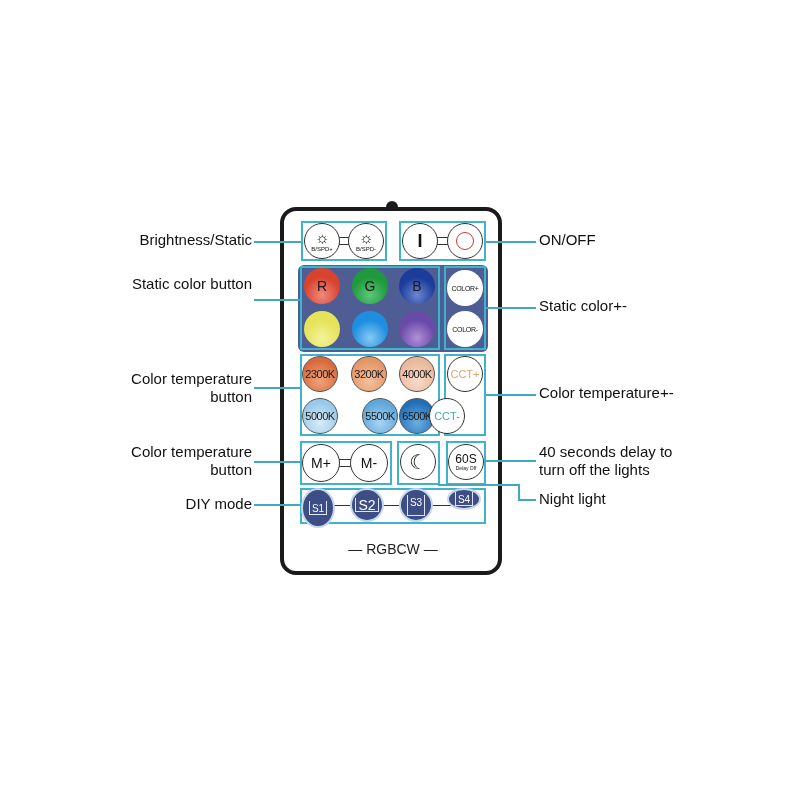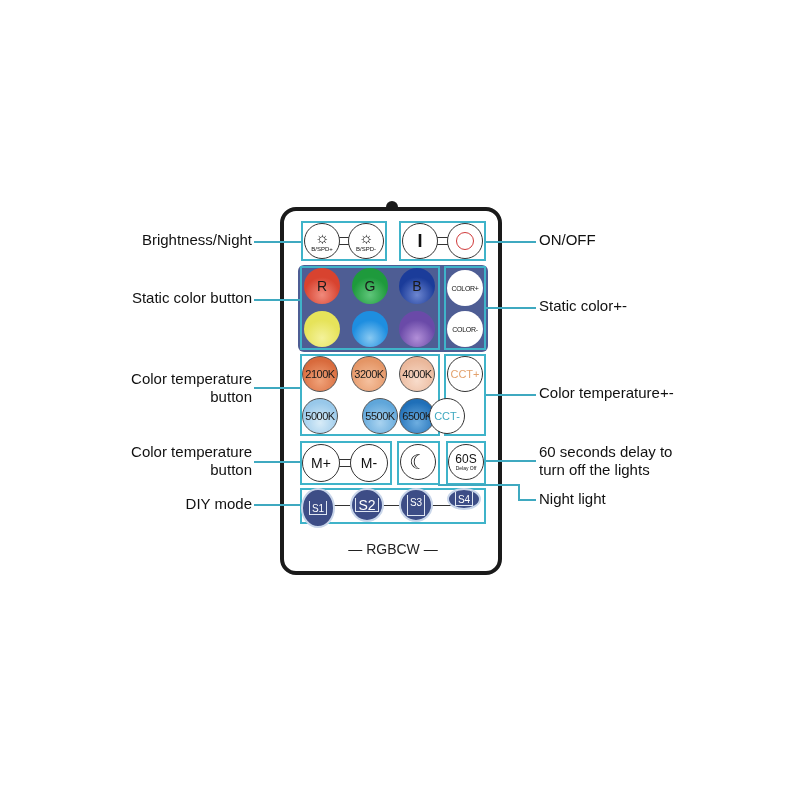--- a/index.html
+++ b/index.html
@@ -77,21 +77,21 @@
   <span style="font-size:7px;letter-spacing:-0.3px;">COLOR+</span>
   </div>
 <div class="abs btn" style="left:447px;top:311px;width:36px;height:36px;border:none;">
   <span style="font-size:7px;letter-spacing:-0.3px;">COLOR-</span>
   </div>
 
 <div class="abs cyanbox" style="left:300px;top:354px;width:140px;height:82px;"></div>
 <div class="abs cyanbox" style="left:444px;top:354px;width:42px;height:82px;"></div>
 
 <div class="abs kbtn" style="left:302px;top:356px;width:36px;height:36px;background:radial-gradient(circle at 50% 70%, #f0a37a, #d86a3c 70%);">
-  <span>2100K</span>
+  <span>2300K</span>
   </div>
 <div class="abs kbtn" style="left:351px;top:356px;width:36px;height:36px;background:radial-gradient(circle at 50% 70%, #f5c19f, #e49565 70%);">
   <span>3200K</span>
   </div>
 <div class="abs kbtn" style="left:399px;top:356px;width:36px;height:36px;background:radial-gradient(circle at 50% 70%, #f8dccb, #eab79a 70%);">
   <span>4000K</span>
   </div>
 <div class="abs kbtn" style="left:302px;top:398px;width:36px;height:36px;background:radial-gradient(circle at 50% 70%, #d8ecf8, #98c8ea 70%);">
   <span>5000K</span>
   </div>
@@ -137,24 +137,24 @@
   </div>
 <div class="abs sbtn" style="left:399px;top:488px;width:34px;height:34px;">
   <span style="color:#fff;font-size:10px;border:1.5px solid #dfe6f2;border-top:none;padding:3px 2px 8px;line-height:9px;">S3</span>
   </div>
 <div class="abs sbtn" style="left:447px;top:488px;width:34px;height:22px;">
   <span style="color:#fff;font-size:10px;border:1.5px solid #dfe6f2;border-top:none;padding:3px 2px 1px;line-height:9px;">S4</span>
   </div>
 
 <div class="abs" style="left:300px;top:541px;width:186px;text-align:center;font-size:14px;color:#222;">— RGBCW —</div>
 
-<div class="abs label r" style="right:548px;top:231px;">Brightness/Night</div>
+<div class="abs label r" style="right:548px;top:231px;">Brightness/Static</div>
 <div class="abs line" style="left:254px;top:241px;width:47px;"></div>
 
-<div class="abs label r" style="right:548px;top:289px;">Static color button</div>
+<div class="abs label r" style="right:548px;top:275px;">Static color button</div>
 <div class="abs line" style="left:254px;top:299px;width:46px;"></div>
 
 <div class="abs label r" style="right:548px;top:370px;white-space:pre-line;">Color temperature
 button</div>
 <div class="abs line" style="left:254px;top:387px;width:46px;"></div>
 
 <div class="abs label r" style="right:548px;top:443px;white-space:pre-line;">Color temperature
 button</div>
 <div class="abs line" style="left:254px;top:461px;width:46px;"></div>
 
@@ -164,19 +164,19 @@
 <div class="abs line" style="left:486px;top:241px;width:50px;"></div>
 <div class="abs label" style="left:539px;top:231px;">ON/OFF</div>
 
 <div class="abs line" style="left:486px;top:307px;width:50px;"></div>
 <div class="abs label" style="left:539px;top:297px;">Static color+-</div>
 
 <div class="abs line" style="left:486px;top:394px;width:50px;"></div>
 <div class="abs label" style="left:539px;top:384px;">Color temperature+-</div>
 
 <div class="abs line" style="left:486px;top:460px;width:50px;"></div>
-<div class="abs label" style="left:539px;top:443px;white-space:pre-line;">60 seconds delay to
+<div class="abs label" style="left:539px;top:443px;white-space:pre-line;">40 seconds delay to
 turn off the lights</div>
 
 <div class="abs line" style="left:438px;top:484px;width:82px;"></div>
 <div class="abs vline" style="left:518px;top:484px;height:17px;"></div>
 <div class="abs line" style="left:518px;top:499px;width:18px;"></div>
 <div class="abs label" style="left:539px;top:490px;">Night light</div>
 
 </body></html>

